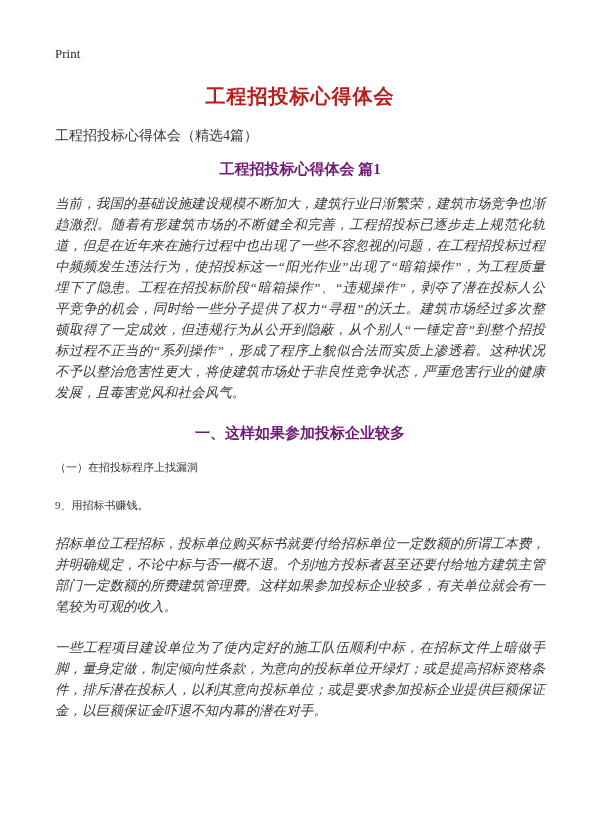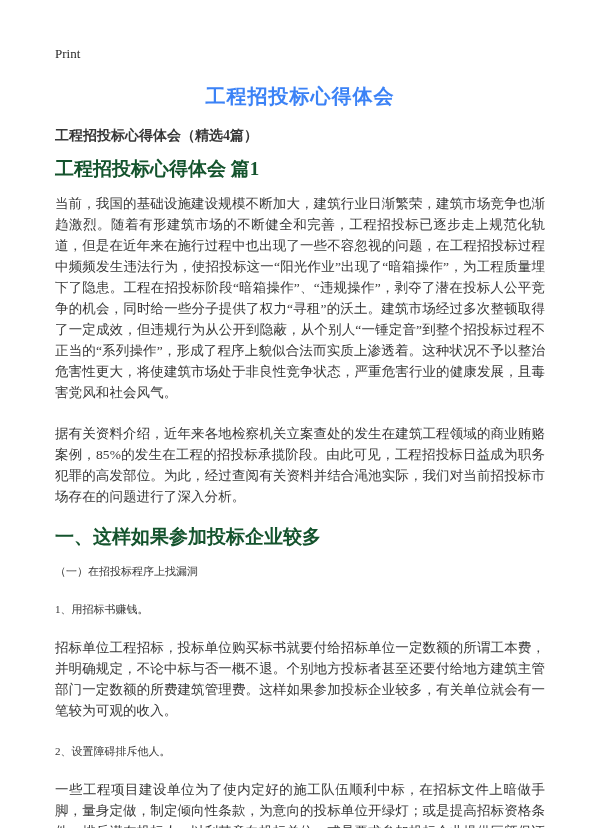--- a/index.html
+++ b/index.html
@@ -25,45 +25,46 @@
     font-size: 13px;
     color: #2b2b2b;
     margin: 0 0 21px 0;
     cursor: pointer;
     width: -moz-fit-content;
     width: fit-content;
   }
   h1.doc-title {
     font-size: 20px;
     font-weight: bold;
-    color: #3b82f6;
+    color: #b91c1c;
     text-align: center;
     margin: 0 0 17px 0;
     line-height: 26px;
     letter-spacing: 1px;
   }
   .subtitle {
     font-size: 14px;
     margin: 16px 0 13px 0;
     line-height: 20px;
-    font-weight: bold;
   }
   h2.sec-heading {
-    font-size: 19px;
+    font-size: 15px;
     font-weight: bold;
-    color: #14532d;
+    color: #701a75;
     margin: 0 0 14px 0;
     line-height: 20px;
+    text-align: center;
   }
   p.body-text {
     font-size: 13.5px;
     line-height: 21px;
     margin: 0 0 20px 0;
     text-align: justify;
     letter-spacing: 0.1px;
+    font-style: italic;
   }
   p.sub-line {
     font-size: 11px;
     line-height: 20px;
     margin: 0 0 18px 0;
   }
 </style>
 </head>
 <body>
 
@@ -72,27 +73,25 @@
   <div class="print-link">Print</div>
 
   <h1 class="doc-title">工程招投标心得体会</h1>
 
   <p class="subtitle">工程招投标心得体会（精选4篇）</p>
 
   <h2 class="sec-heading">工程招投标心得体会 篇1</h2>
 
   <p class="body-text">当前，我国的基础设施建设规模不断加大，建筑行业日渐繁荣，建筑市场竞争也渐趋激烈。随着有形建筑市场的不断健全和完善，工程招投标已逐步走上规范化轨道，但是在近年来在施行过程中也出现了一些不容忽视的问题，在工程招投标过程中频频发生违法行为，使招投标这一“阳光作业”出现了“暗箱操作”，为工程质量埋下了隐患。工程在招投标阶段“暗箱操作”、“违规操作”，剥夺了潜在投标人公平竞争的机会，同时给一些分子提供了权力“寻租”的沃土。建筑市场经过多次整顿取得了一定成效，但违规行为从公开到隐蔽，从个别人“一锤定音”到整个招投标过程不正当的“系列操作”，形成了程序上貌似合法而实质上渗透着。这种状况不予以整治危害性更大，将使建筑市场处于非良性竞争状态，严重危害行业的健康发展，且毒害党风和社会风气。</p>
 
-  <p class="body-text">据有关资料介绍，近年来各地检察机关立案查处的发生在建筑工程领域的商业贿赂案例，85%的发生在工程的招投标承揽阶段。由此可见，工程招投标日益成为职务犯罪的高发部位。为此，经过查阅有关资料并结合渑池实际，我们对当前招投标市场存在的问题进行了深入分析。</p>
 
   <h2 class="sec-heading">一、这样如果参加投标企业较多</h2>
 
   <p class="sub-line">（一）在招投标程序上找漏洞</p>
 
-  <p class="sub-line">1、用招标书赚钱。</p>
+  <p class="sub-line">9、用招标书赚钱。</p>
 
   <p class="body-text">招标单位工程招标，投标单位购买标书就要付给招标单位一定数额的所谓工本费，并明确规定，不论中标与否一概不退。个别地方投标者甚至还要付给地方建筑主管部门一定数额的所费建筑管理费。这样如果参加投标企业较多，有关单位就会有一笔较为可观的收入。</p>
 
-  <p class="sub-line">2、设置障碍排斥他人。</p>
 
   <p class="body-text">一些工程项目建设单位为了使内定好的施工队伍顺利中标，在招标文件上暗做手脚，量身定做，制定倾向性条款，为意向的投标单位开绿灯；或是提高招标资格条件，排斥潜在投标人，以利其意向投标单位；或是要求参加投标企业提供巨额保证金，以巨额保证金吓退不知内幕的潜在对手。</p>
 
 </div>
 
 </body></html>

